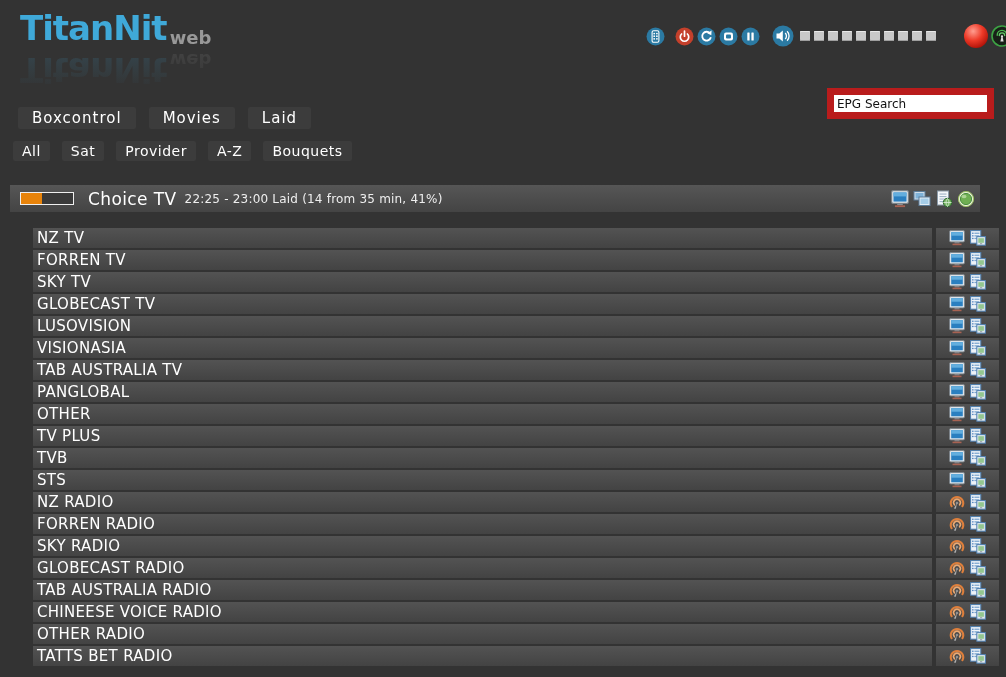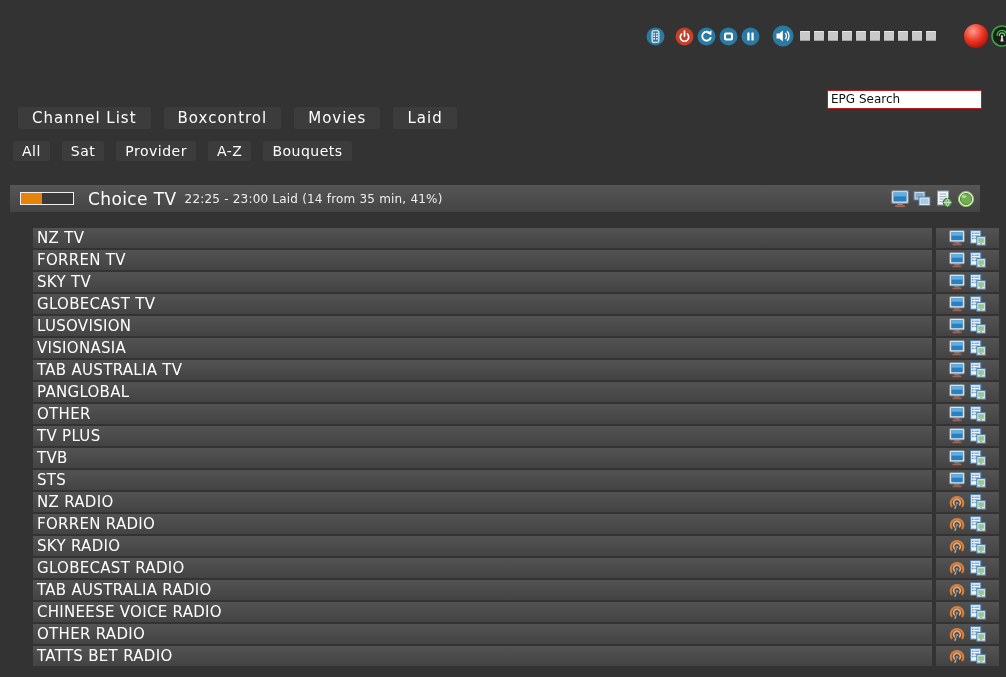--- a/index.html
+++ b/index.html
@@ -21,21 +21,21 @@
   .cbtn svg{display:block;}
   .mr10{margin-right:10px}.mr3{margin-right:3px}.mr12{margin-right:12px}.mr6{margin-right:6px}.mr14{margin-right:14px}
   .vol-bar{display:flex;gap:4px;align-items:center;}
   .vol-seg{width:10px;height:10px;background:#c9c9c9;border-radius:1px;cursor:pointer;
         box-shadow:inset 0 1px 0 #e9e9e9, inset 0 -1px 0 #9e9e9e;}
   .record-ball{width:24px;height:24px;border-radius:50%;margin:0 3px 0 14px;
         background:radial-gradient(circle at 38% 30%, #ff9d8f 0%, #ee3a28 42%, #b01208 78%, #8c0d05 100%);}
 
   
   .epg-search{position:absolute;left:827px;top:88px;}
-  .epg-search input{width:147px;height:17px;border:1px solid #b91c1c;background:#ffffff;color:#111;
+  .epg-search input{width:147px;height:17px;border:7px solid #b91c1c;background:#ffffff;color:#111;
         font-size:12px;padding:0 3px;font-family:"DejaVu Sans","Liberation Sans",sans-serif;}
 
   
   .nav-row{position:absolute;left:18px;top:107px;display:flex;gap:13px;}
   .filter-row{position:absolute;left:13px;top:141px;display:flex;gap:12px;}
   .btn{background:#3c3c3c;color:#ffffff;border:none;border-radius:2px;cursor:pointer;
         font-family:"DejaVu Sans","Liberation Sans",sans-serif;}
   .nav-btn{font-size:15px;letter-spacing:1px;padding:2px 14px;}
   .filter-btn{font-size:14px;letter-spacing:.5px;padding:2px 9px;}
 
@@ -60,20 +60,29 @@
   .row-icons .icon{line-height:0;cursor:pointer;}
   .svg-tv,.svg-radio{display:none;}
   .row.tv .svg-tv{display:block;}
   .row.radio .svg-radio{display:block;}
 </style>
 </head>
 <body>
 
 <div class="page">
 
+  <div class="logo-wrap">
+    <div class="logo-line">
+      <span class="logo-main">TitanNit</span><span class="logo-web">web</span>
+    </div>
+    <div class="logo-line reflection">
+      <span class="logo-main">TitanNit</span><span class="logo-web">web</span>
+    </div>
+    <div class="reflection-fade"></div>
+  </div>
 
   <div class="top-controls">
     <button class="cbtn mr10" title="">
       <span><svg width="19" height="19" viewBox="0 0 19 19">
         <circle cx="9.5" cy="9.5" r="9" fill="#2b7aa3"></circle>
         <rect x="6.1" y="3.7" width="6.8" height="11.6" rx="1.5" fill="none" stroke="#fff" stroke-width="1.1"></rect>
         <g fill="#fff">
               <circle cx="8.2" cy="6.6" r=".9"></circle>
               <circle cx="10.9" cy="6.6" r=".9"></circle>
         <circle cx="8.2" cy="9.2" r=".9"></circle>
@@ -141,21 +150,20 @@
         <path d="M10.4 12 h1.2 l1 4.6 h-3.2 Z" fill="#dddddd"></path>
       </svg></span>
     </button>
   </div>
 
   <div class="epg-search">
     <input type="text" value="EPG Search" style="">
   </div>
 
   <div class="nav-row">
-      <button class="btn nav-btn">Channel List</button>
       <button class="btn nav-btn">Boxcontrol</button>
       <button class="btn nav-btn">Movies</button>
       <button class="btn nav-btn">Laid</button>
     </div>
   <div class="filter-row">
       <button class="btn filter-btn">All</button>
       <button class="btn filter-btn">Sat</button>
       <button class="btn filter-btn">Provider</button>
       <button class="btn filter-btn">A-Z</button>
       <button class="btn filter-btn">Bouquets</button>

